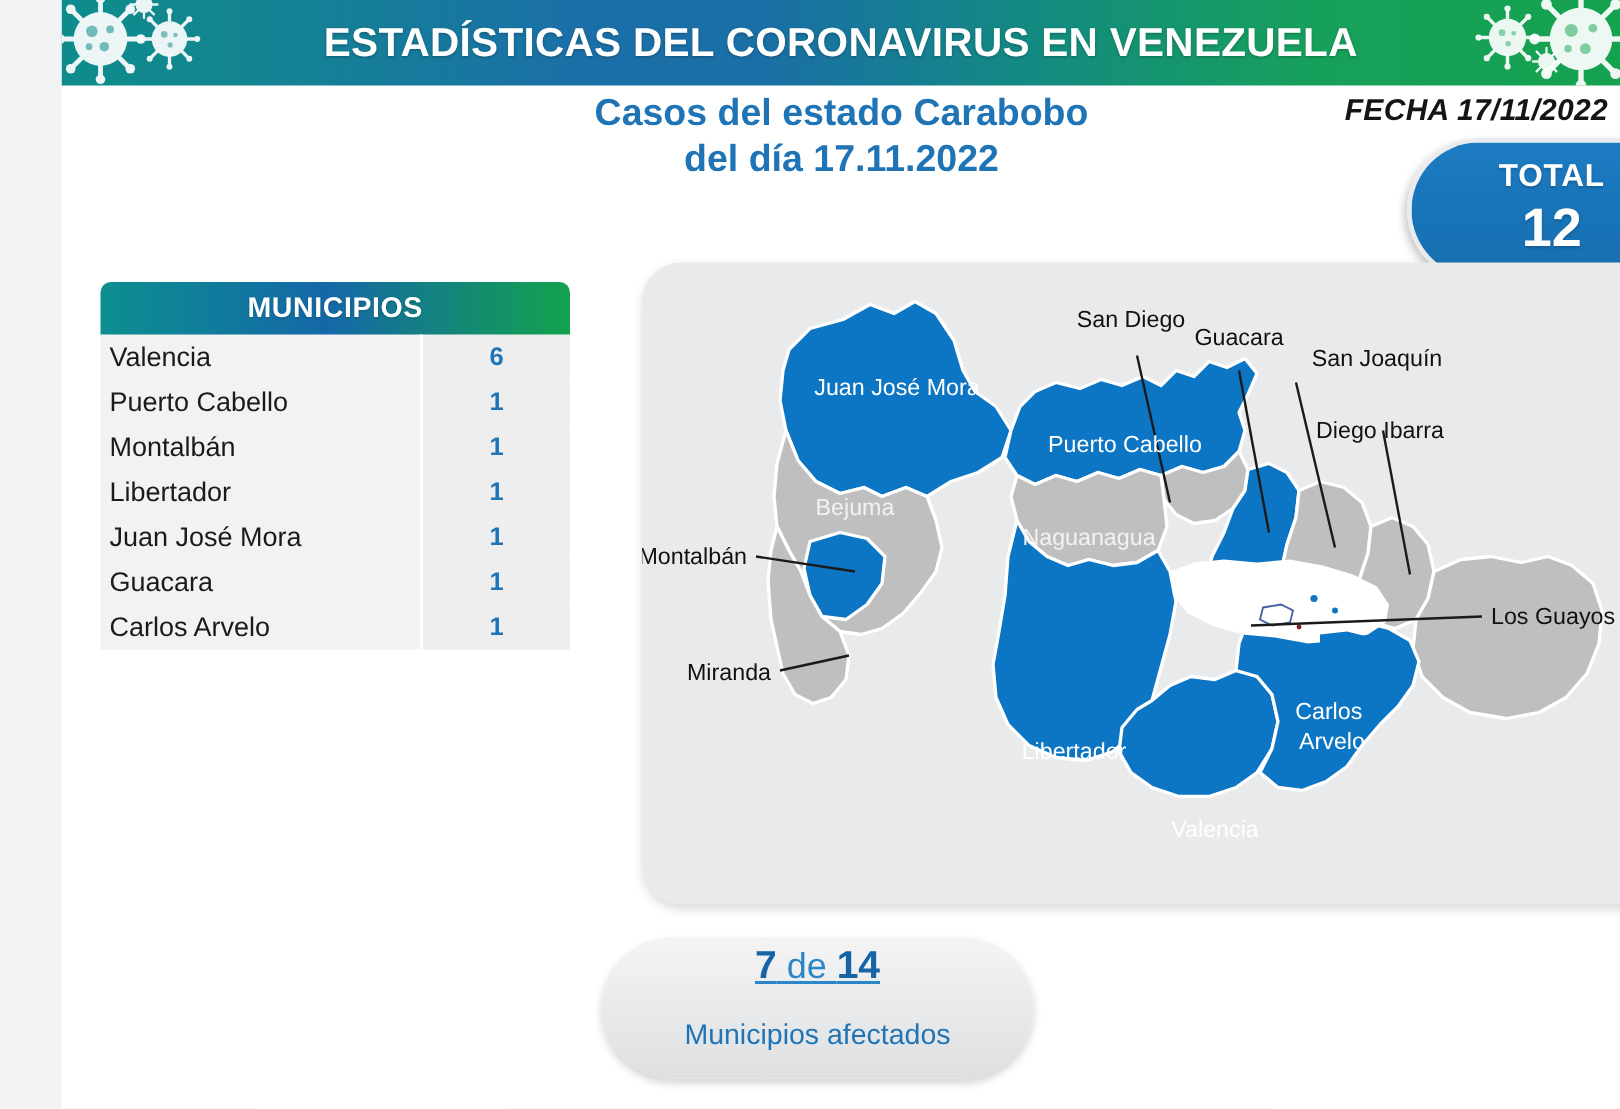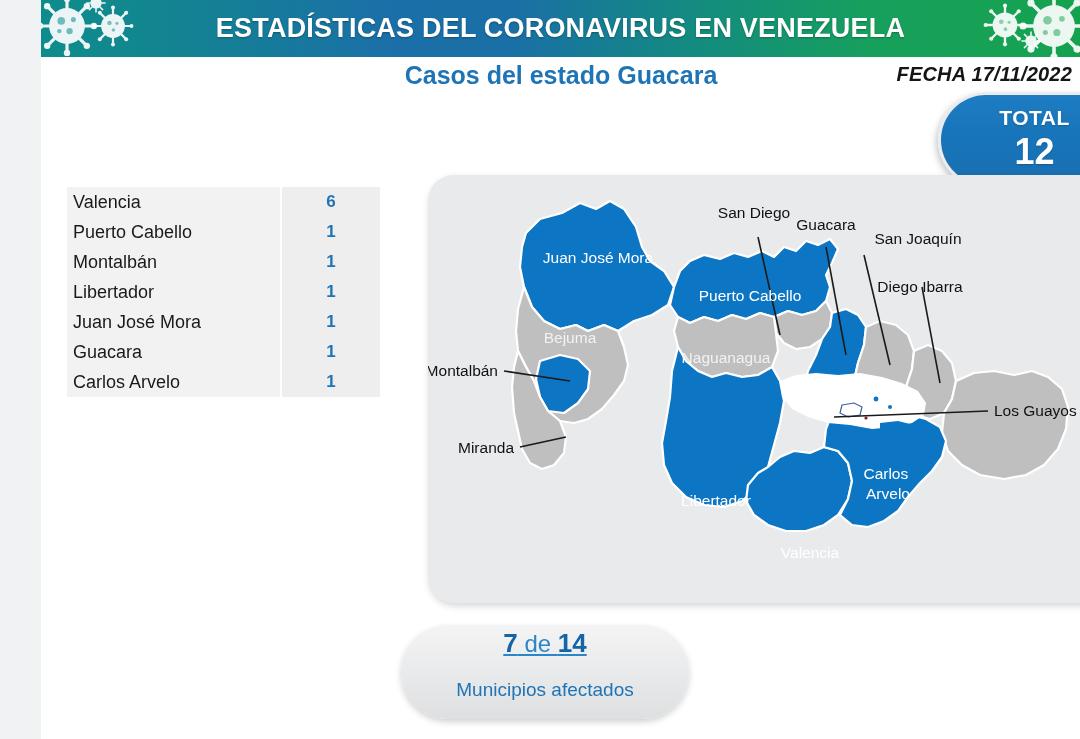--- a/index.html
+++ b/index.html
@@ -394,31 +394,33 @@
               <line x1="31" y1="69" x2="20" y2="80"></line>
           </g>
         </g>
       </svg>
     </div>
 
     <div class="banner-title">ESTADÍSTICAS DEL CORONAVIRUS EN VENEZUELA</div>
   </div>
 
   <div class="subtitle">
-    <span>Casos del estado Guacara</span>
+    <span>Casos del estado Carabobo</span>
+    <span class="l2">del día 17.11.2022</span>
   </div>
 
   <div class="fecha">FECHA 17/11/2022</div>
 
   <div class="total-pill">
     <div class="t-label">TOTAL</div>
     <div class="t-value">12</div>
   </div>
 
   <div class="table-card">
+    <div class="table-head">MUNICIPIOS</div>
 
     <div class="t-row">
       <div class="name">Valencia</div>
       <div class="val">6</div>
     </div>
     <div class="t-row">
       <div class="name">Puerto Cabello</div>
       <div class="val">1</div>
     </div>
     <div class="t-row">

